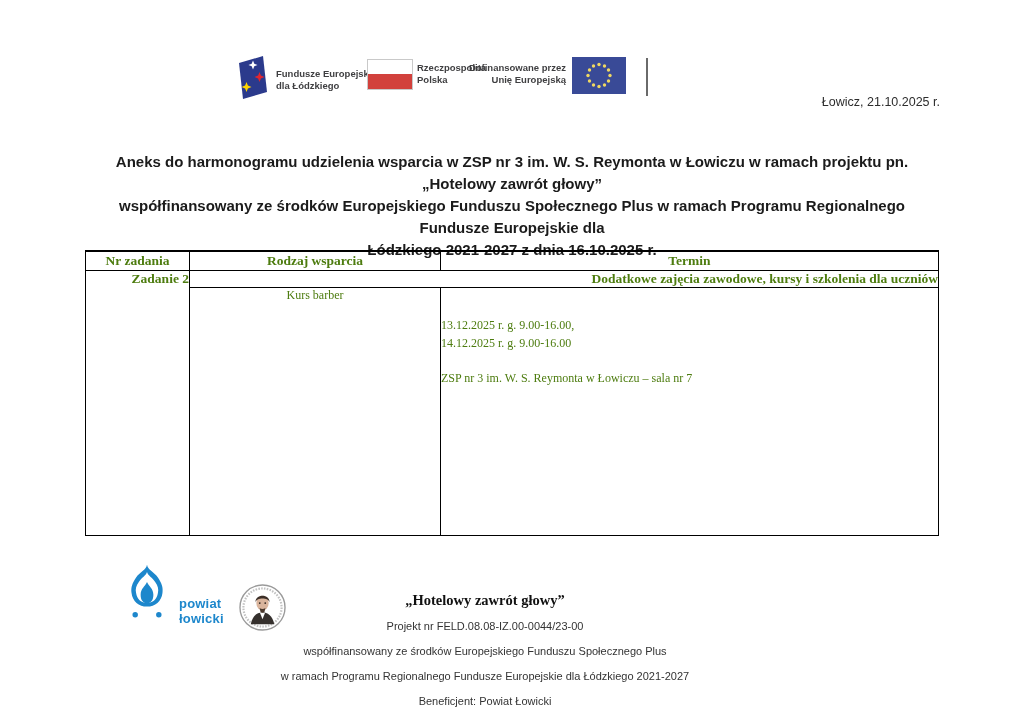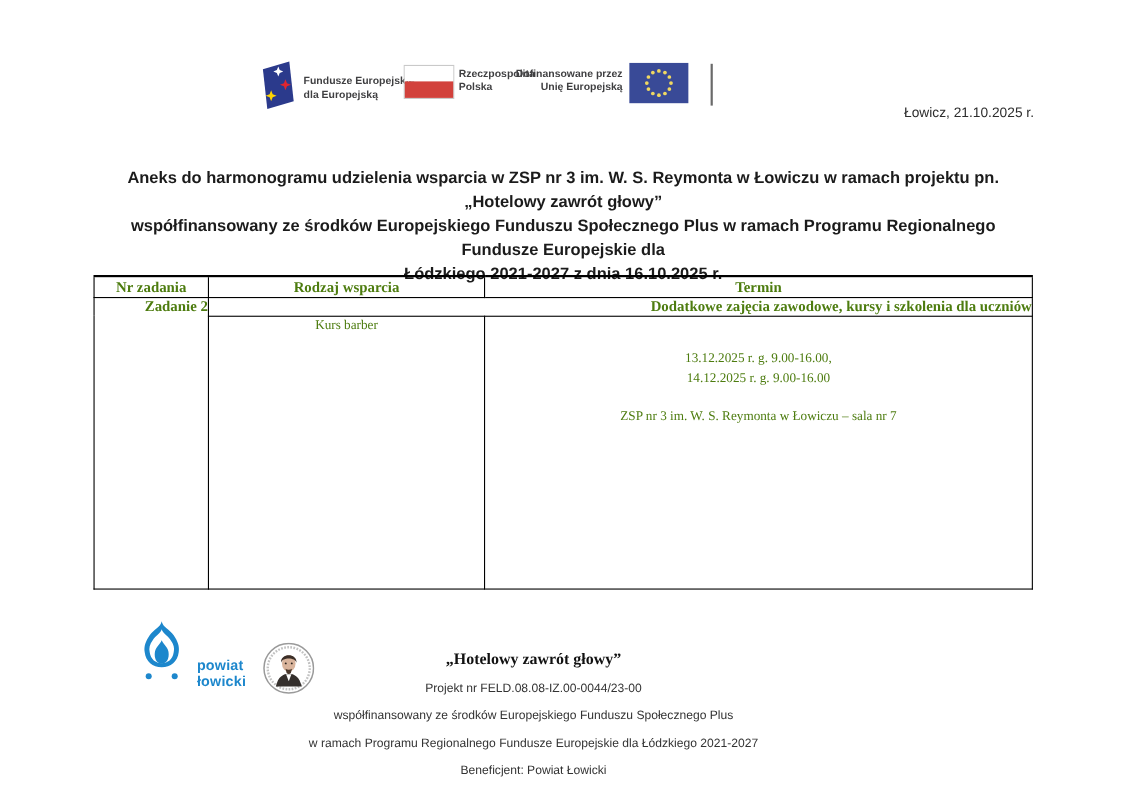--- a/index.html
+++ b/index.html
@@ -43,21 +43,21 @@
     font-family:"Liberation Serif", serif; color:#4d7c0f;
   }
   .schedule-table th, .schedule-table td { border:1px solid #000; padding:0; }
   .schedule-table thead th {
     border-top:2px solid #000; height:19px; font-size:13.5px; font-weight:700; text-align:center;
   }
   .row-category td { height:17px; font-size:13.5px; font-weight:700; text-align:right; vertical-align:top; }
   .cell-task { font-size:13.5px; font-weight:700; text-align:center; vertical-align:top; padding-top:1px; }
   .row-detail td { height:248px; vertical-align:top; font-size:12px; }
   .cell-support  { text-align:center; padding-top:4px; }
-  .cell-term     { text-align:center; }
+  .cell-term     { text-align:left; }
   .term-block    { margin-top:28px; line-height:18px; }
   .location-line { margin-top:17px; line-height:18px; }
   
   .footer-text { position:absolute; left:85px; top:548px; width:800px; text-align:center;margin-top:44px; }
   .footer-project-title {
     font-family:"Liberation Serif", serif; font-size:14.5px; font-weight:700;
     color:#111; margin-bottom:11px;
   }
   .footer-line { font-size:11px; color:#333; margin-bottom:13px; }
   .powiat-logo { position:absolute; left:127px; top:562px; display:flex; align-items:flex-end; gap:12px; }
@@ -76,21 +76,21 @@
     <span>
       <svg width="34" height="46" viewBox="0 0 34 46">
         <polygon points="3,8 27,1 31,37 7,44" style="fill:var(--c-fe_navy,#2b3a8c)"></polygon>
         <polygon points="17,5.5 18.3,8.7 21.5,10 18.3,11.3 17,14.5 15.7,11.3 12.5,10 15.7,8.7" style="fill:var(--c-star_white,#fff)"></polygon>
         <polygon points="23.5,17 24.9,20.6 28.5,22 24.9,23.4 23.5,27 22.1,23.4 18.5,22 22.1,20.6" style="fill:var(--c-star_red,#e02630)"></polygon>
         <polygon points="10.5,27 11.9,30.6 15.5,32 11.9,33.4 10.5,37 9.1,33.4 5.5,32 9.1,30.6" style="fill:var(--c-star_yellow,#ffd500)"></polygon>
       </svg>
     </span>
     <span class="logo-label">
       <span>Fundusze Europejskie</span><br>
-      <span>dla Europejską</span>
+      <span>dla Łódzkiego</span>
     </span>
   </div>
 
   <div class="pl-flag">
     <div class="top"></div>
       <div class="bot"></div>
   </div>
   <div class="pl-label logo-label">
     <span>Rzeczpospolita</span><br>
     <span>Polska</span>

